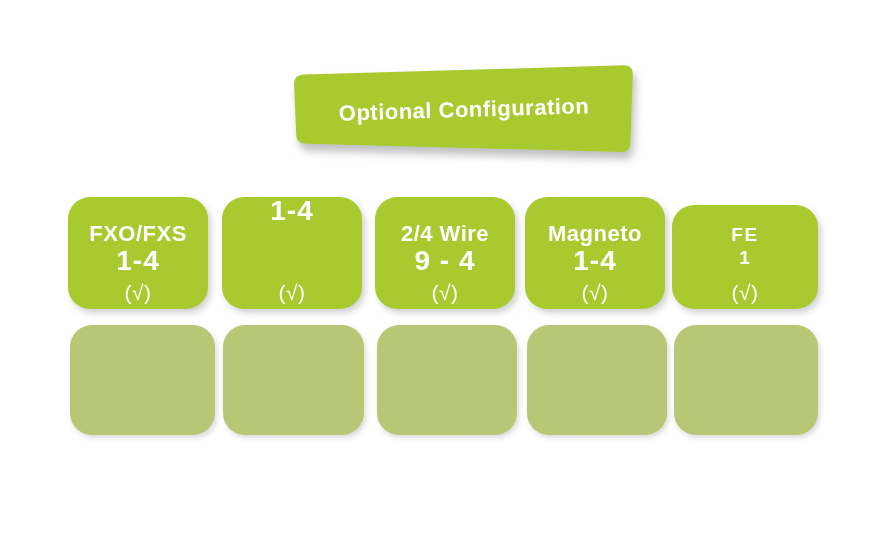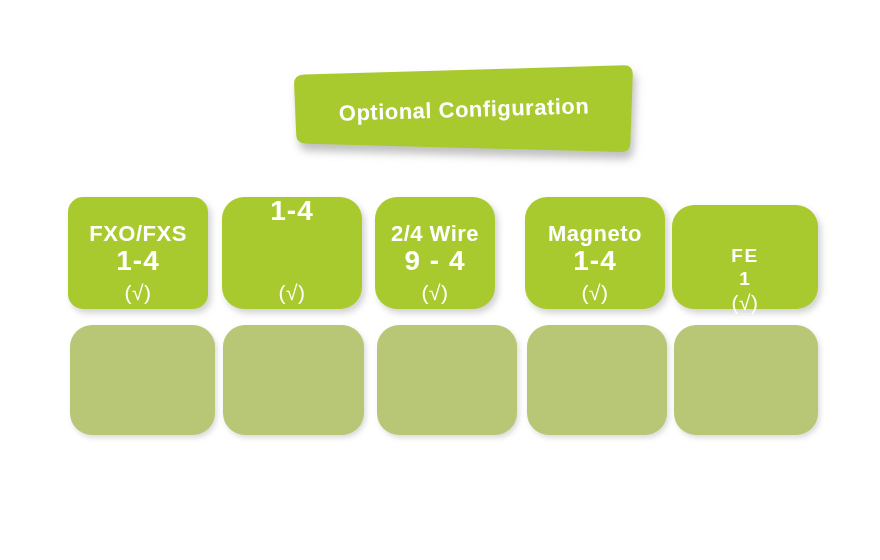--- a/index.html
+++ b/index.html
@@ -57,41 +57,41 @@
   }
   .card .t3 {
     margin-top: auto;
     margin-bottom: 3px;
     font-size: 21px;
     line-height: 26px;
     font-weight: 400;
     letter-spacing: 0.5px;
   }
   .card.small .t1 {
-    margin-top: 39px;
+    margin-top: 18px;
     font-size: 19px;
     line-height: 23px;
     letter-spacing: 1.5px;
   }
   .card.small .t2 {
     font-size: 19px;
     line-height: 23px;
   }
   .slot {
     position: absolute;
     top: 325px;
     height: 110px;
     background: var(--muted, #b7c776);
     border-radius: 22px;
     box-shadow: 2px 3px 5px rgba(140,140,140,0.30);
   }
   
-  .c1 { left: 68px;  top: 197px; width: 140px; height: 112px; border-radius: 15px; }
+  .c1 { left: 68px;  top: 197px; width: 140px; height: 112px; }
   .c2 { left: 222px; top: 197px; width: 140px; height: 112px; }
-  .c3 { left: 375px; top: 197px; width: 120px; height: 112px; }
+  .c3 { left: 375px; top: 197px; width: 140px; height: 112px; }
   .c4 { left: 525px; top: 197px; width: 140px; height: 112px; justify-content: space-between; }
   .c5 { left: 672px; top: 205px; width: 146px; height: 104px; }
   
   .s1 { left: 70px;  width: 145px; }
   .s2 { left: 223px; width: 141px; }
   .s3 { left: 377px; width: 140px; }
   .s4 { left: 527px; width: 140px; }
   .s5 { left: 674px; width: 144px; }
 </style>
 </head>

